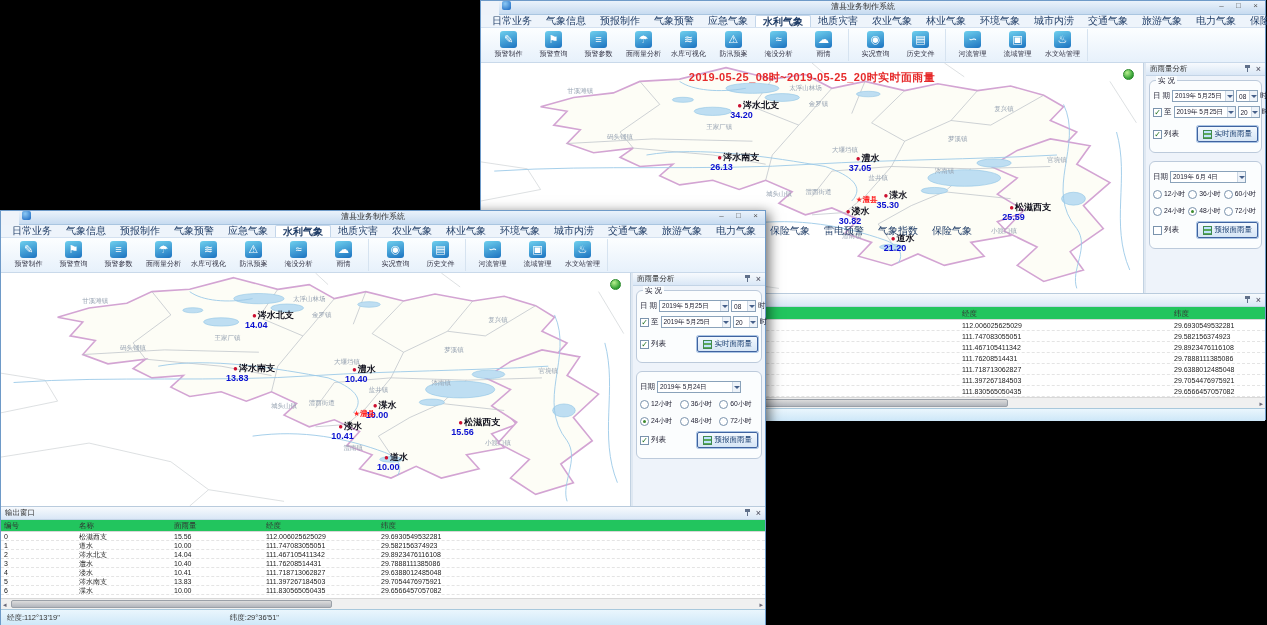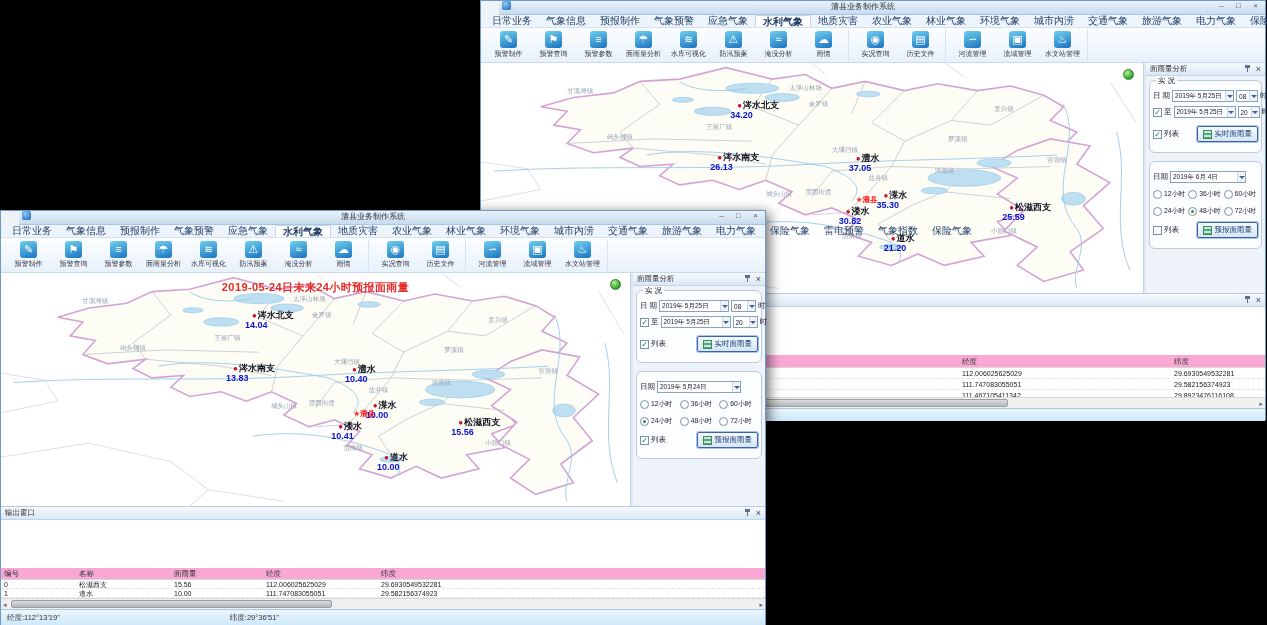--- a/index.html
+++ b/index.html
@@ -70,21 +70,21 @@
   .cmdbtn{display:flex;align-items:center;gap:3px;border:1px solid #3f63a0;box-shadow:0 0 0 1px #aac4e4;background:linear-gradient(#f4f9fe,#d6e5f5);font-size:7.5px;color:#143a6e;padding:2px 5px;border-radius:2px;margin-left:auto;white-space:nowrap;}
   .grid-ico{width:9px;height:9px;border:1px solid #3f8a4f;background:repeating-linear-gradient(180deg,#bfe3ff 0 2px,#5aa85a 2px 4px);flex:none;}
 
   .bottom-dock{border-top:1px solid #b9cbdd;background:#eef3fa;display:flex;flex-direction:column;overflow:hidden;flex:none;}
   .win-a .bottom-dock{height:115px;}
   .win-b .bottom-dock{height:103px;}
   .table{flex:1;background:#fff;overflow:hidden;display:flex;flex-direction:column;}
   .thead,.trow{display:grid;padding-left:3px;white-space:nowrap;overflow:hidden;}
   .win-b .thead,.win-b .trow{grid-template-columns:75px 95px 92px 115px 1fr;}
   .win-a .thead,.win-a .trow{grid-template-columns:70px 140px 268px 212px 1fr;}
-  .thead{font-size:7.5px;color:#333;background:#f9a8d4;border-bottom:1px solid #d8d8d8;flex:none;margin-top:48px;}
+  .thead{font-size:7.5px;color:#333;background:#22c55e;border-bottom:1px solid #d8d8d8;flex:none;}
   .win-a .thead{height:13px;line-height:13px;}
   .win-b .thead{height:12px;line-height:12px;}
   .trow{font-size:7px;color:#222;border-bottom:1px dashed #e4e4e4;}
   .win-a .trow{height:11px;line-height:11px;flex:none;}
   .win-b .trow{height:9px;line-height:9px;flex:none;}
   .hscroll{height:11px;background:#f0f0f0;border-top:1px solid #d8d8d8;position:relative;flex:none;display:flex;align-items:center;justify-content:space-between;padding:0 2px;}
   .hscroll .arr{font-size:7px;color:#667;line-height:9px;}
   .hthumb{position:absolute;top:1px;bottom:1px;left:10px;background:linear-gradient(#dcdcdc,#b2b6bd);border:1px solid #9aa0a8;border-radius:2px;}
   .win-a .hthumb{width:66%;}
   .win-b .hthumb{width:42%;}
@@ -280,20 +280,21 @@
             <div class="station" style="left: 61.9%; top: 74.3%;">
               <div><span class="dot">●</span><span class="n">道水</span></div>
               <div class="v">21.20</div>
             </div>
             <div class="station" style="left: 79.8%; top: 60.9%;">
               <div><span class="dot">●</span><span class="n">松滋西支</span></div>
               <div class="v">25.59</div>
             </div>
           </div>
         <div class="cstar" style="left: 56.6%; top: 57.5%;"><span>★</span><span>澧县</span></div>
+        <div class="map-title">2019-05-25_08时~2019-05-25_20时实时面雨量</div>
         <span class="globe-btn"></span>
       </div>
       <div class="splitter"></div>
       <div class="sidepanel">
         <div class="dock-head">
           <span class="t">面雨量分析</span>
           <span class="pin"></span>
           <span class="xg">×</span>
         </div>
         <div class="panel-body">
@@ -632,21 +633,20 @@
             <div class="station" style="left: 60.9%; top: 77.3%;">
               <div><span class="dot">●</span><span class="n">道水</span></div>
               <div class="v">10.00</div>
             </div>
             <div class="station" style="left: 72.7%; top: 62.2%;">
               <div><span class="dot">●</span><span class="n">松滋西支</span></div>
               <div class="v">15.56</div>
             </div>
           </div>
         <div class="cstar" style="left: 56%; top: 58.5%;"><span>★</span><span>澧县</span></div>
-        <div class="map-title">2019-05-24日未来24小时预报面雨量</div>
         <span class="globe-btn"></span>
       </div>
       <div class="splitter"></div>
       <div class="sidepanel">
         <div class="dock-head">
           <span class="t">面雨量分析</span>
           <span class="pin"></span>
           <span class="xg">×</span>
         </div>
         <div class="panel-body">

